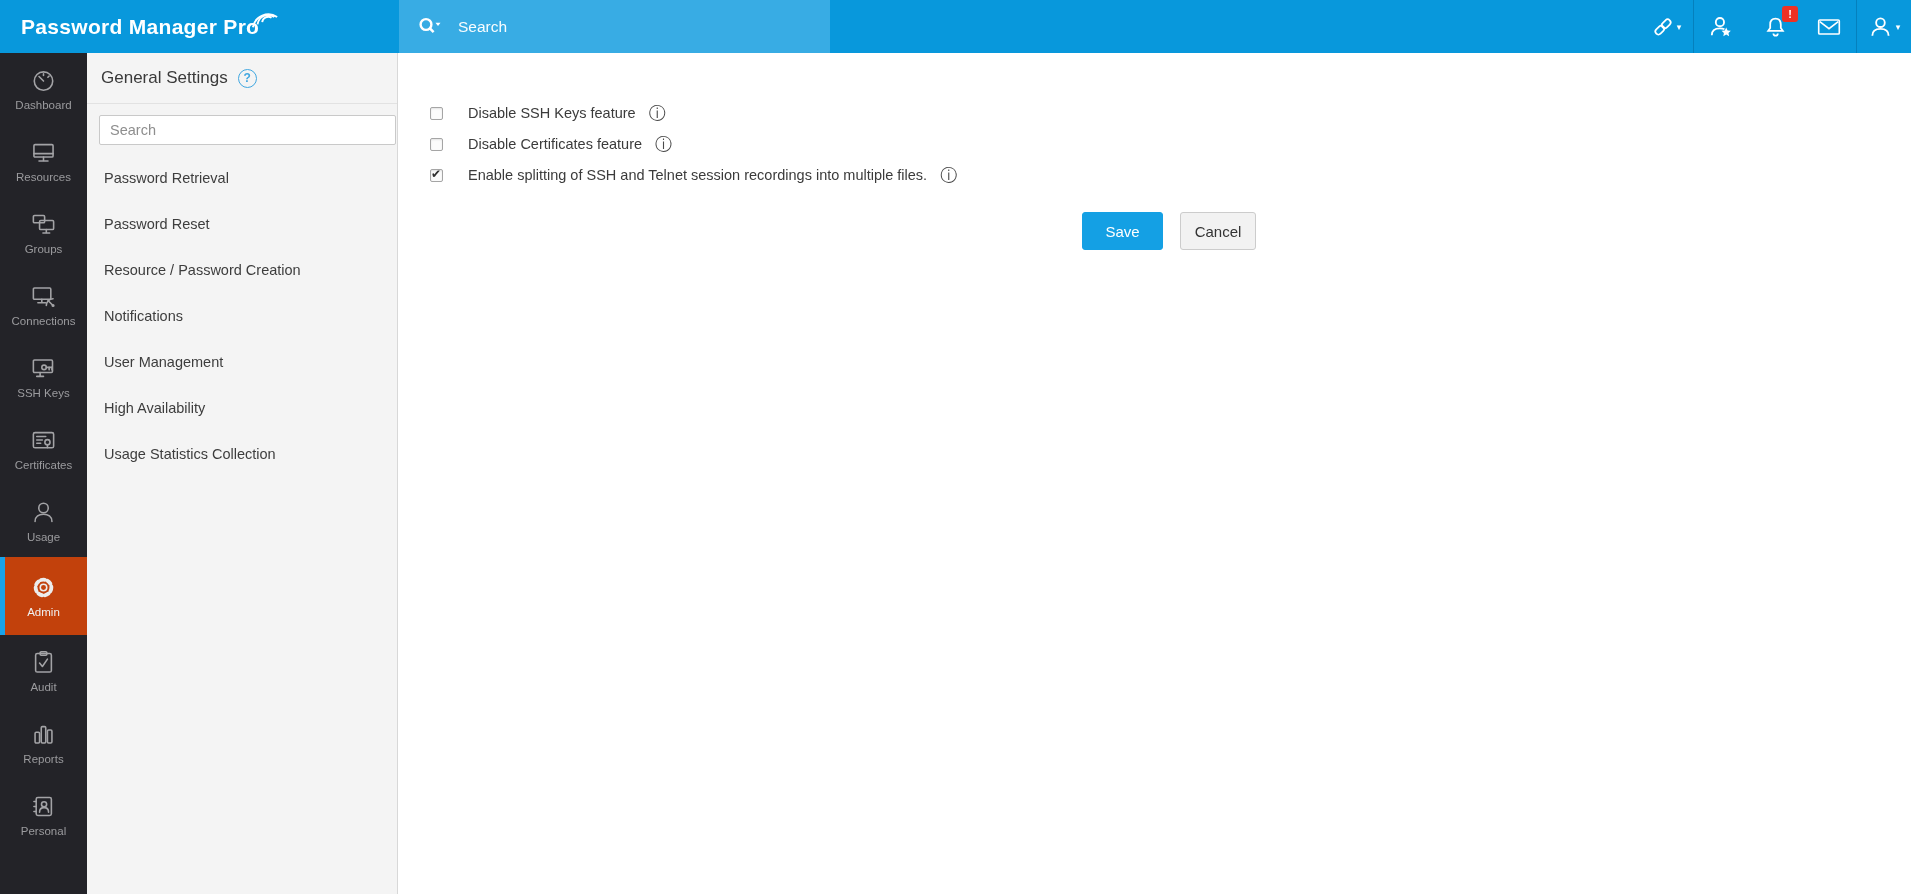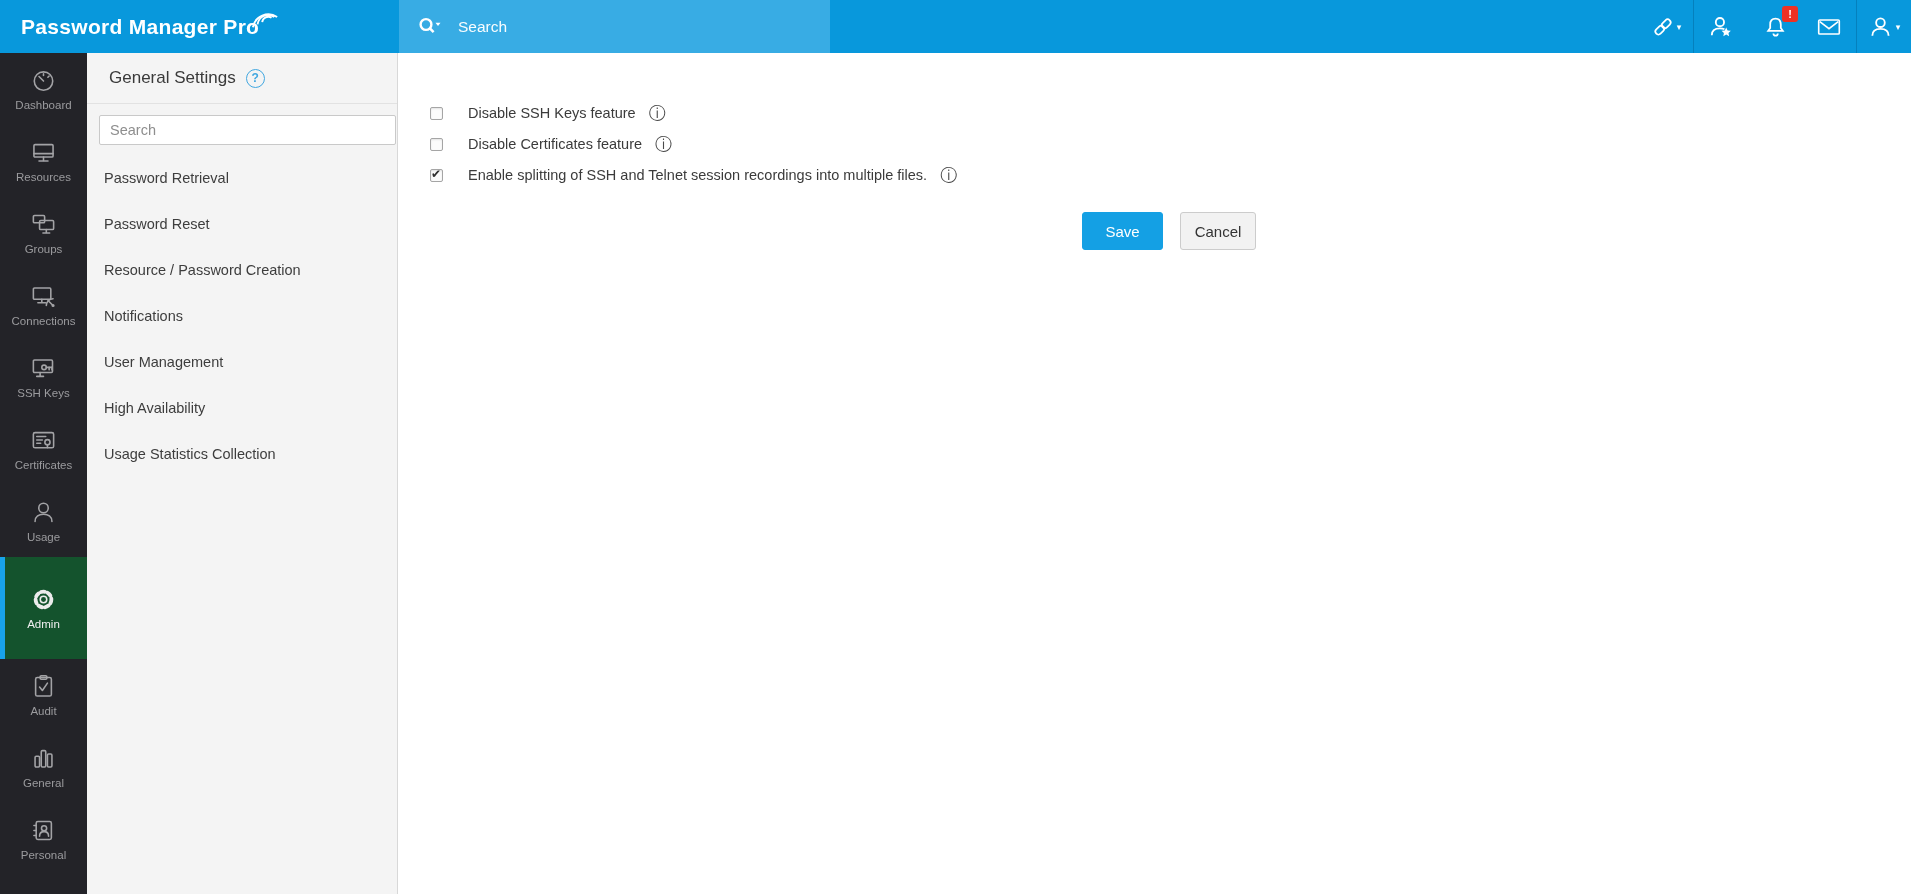--- a/index.html
+++ b/index.html
@@ -21,28 +21,28 @@
   .tb-sep { width:1px; height:53px; background:rgba(0,70,110,.28); }
   .tb-caret { color:#fff; font-size:9px; margin-left:2px; }
   .badge { position:absolute; top:6px; right:4px; background:#ee3124; color:#fff; font-size:11px; font-weight:bold;
            width:16px; height:16px; border-radius:3px; display:flex; align-items:center; justify-content:center; }
 
   
   .sidenav { position:absolute; top:53px; left:0; width:87px; bottom:0; background:#232328; }
   .nav-item { height:72px; display:flex; flex-direction:column; align-items:center; justify-content:center;
               gap:5px; color:#9b9b9e; font-size:11.5px; cursor:pointer; position:relative; }
   .nav-item svg { stroke:#a3a3a6; fill:none; stroke-width:1.4; stroke-linecap:round; stroke-linejoin:round; }
-  .nav-item.active { height:102px; background:#14532d; color:#efefef; }
+  .nav-item.active { height:78px; background:#c2410c; color:#efefef; }
   .nav-item.active::before { content:''; position:absolute; left:0; top:0; bottom:0; width:5px; background:#18a3ea; }
   .nav-item.active svg { stroke:#ececec; }
 
   
   .subpanel { position:absolute; top:53px; left:87px; width:311px; bottom:0; background:#f4f4f4;
               border-right:1px solid #d8d8d8; }
-  .subpanel-header { height:51px; display:flex; align-items:center; padding-left:22px; gap:10px;
+  .subpanel-header { height:51px; display:flex; align-items:center; padding-left:14px; gap:10px;
               border-bottom:1px solid #e2e2e2; font-size:17px; color:#3a3a3a; }
   .help-badge { width:19px; height:19px; border-radius:50%; border:1.5px solid #41a7e0; color:#41a7e0;
               font-size:12px; font-weight:bold; display:flex; align-items:center; justify-content:center; cursor:pointer; }
   .panel-search { display:block; margin:11px 0 0 12px; width:297px; height:30px; border:1px solid #c9c9c9;
               border-radius:2px; background:#fff; padding:0 10px; font-size:14.5px; color:#555; outline:none;
               font-family:"Liberation Sans",sans-serif; }
   .panel-search::placeholder { color:#8e8e8e; opacity:1; }
   .panel-menu { margin-top:10px; }
   .menu-item { height:46px; display:flex; align-items:center; padding-left:17px; font-size:14.5px; color:#3d3d3d; cursor:pointer; }
   .menu-item.active { background:#e3e3e3; }
@@ -218,21 +218,21 @@
     </svg>
     <span>Audit</span>
   </div>
 
   <div class="nav-item">
     <svg width="27" height="27" viewBox="0 0 24 24">
       <rect x="4.5" y="10" width="4" height="9.5" rx="1"></rect>
       <rect x="10" y="5" width="4" height="14.5" rx="1"></rect>
       <rect x="15.5" y="8" width="4" height="11.5" rx="1"></rect>
     </svg>
-    <span>General</span>
+    <span>Reports</span>
   </div>
 
   <div class="nav-item">
     <svg width="27" height="27" viewBox="0 0 24 24">
       <rect x="5.5" y="4" width="13.5" height="16" rx="1.5"></rect>
       <circle cx="12.5" cy="10" r="2.3"></circle>
       <path d="M8.5 17 c0-2.8 1.8-4 4-4 s4 1.2 4 4"></path>
       <line x1="3.5" y1="7.5" x2="5.5" y2="7.5"></line>
       <line x1="3.5" y1="12" x2="5.5" y2="12"></line>
       <line x1="3.5" y1="16.5" x2="5.5" y2="16.5"></line>

